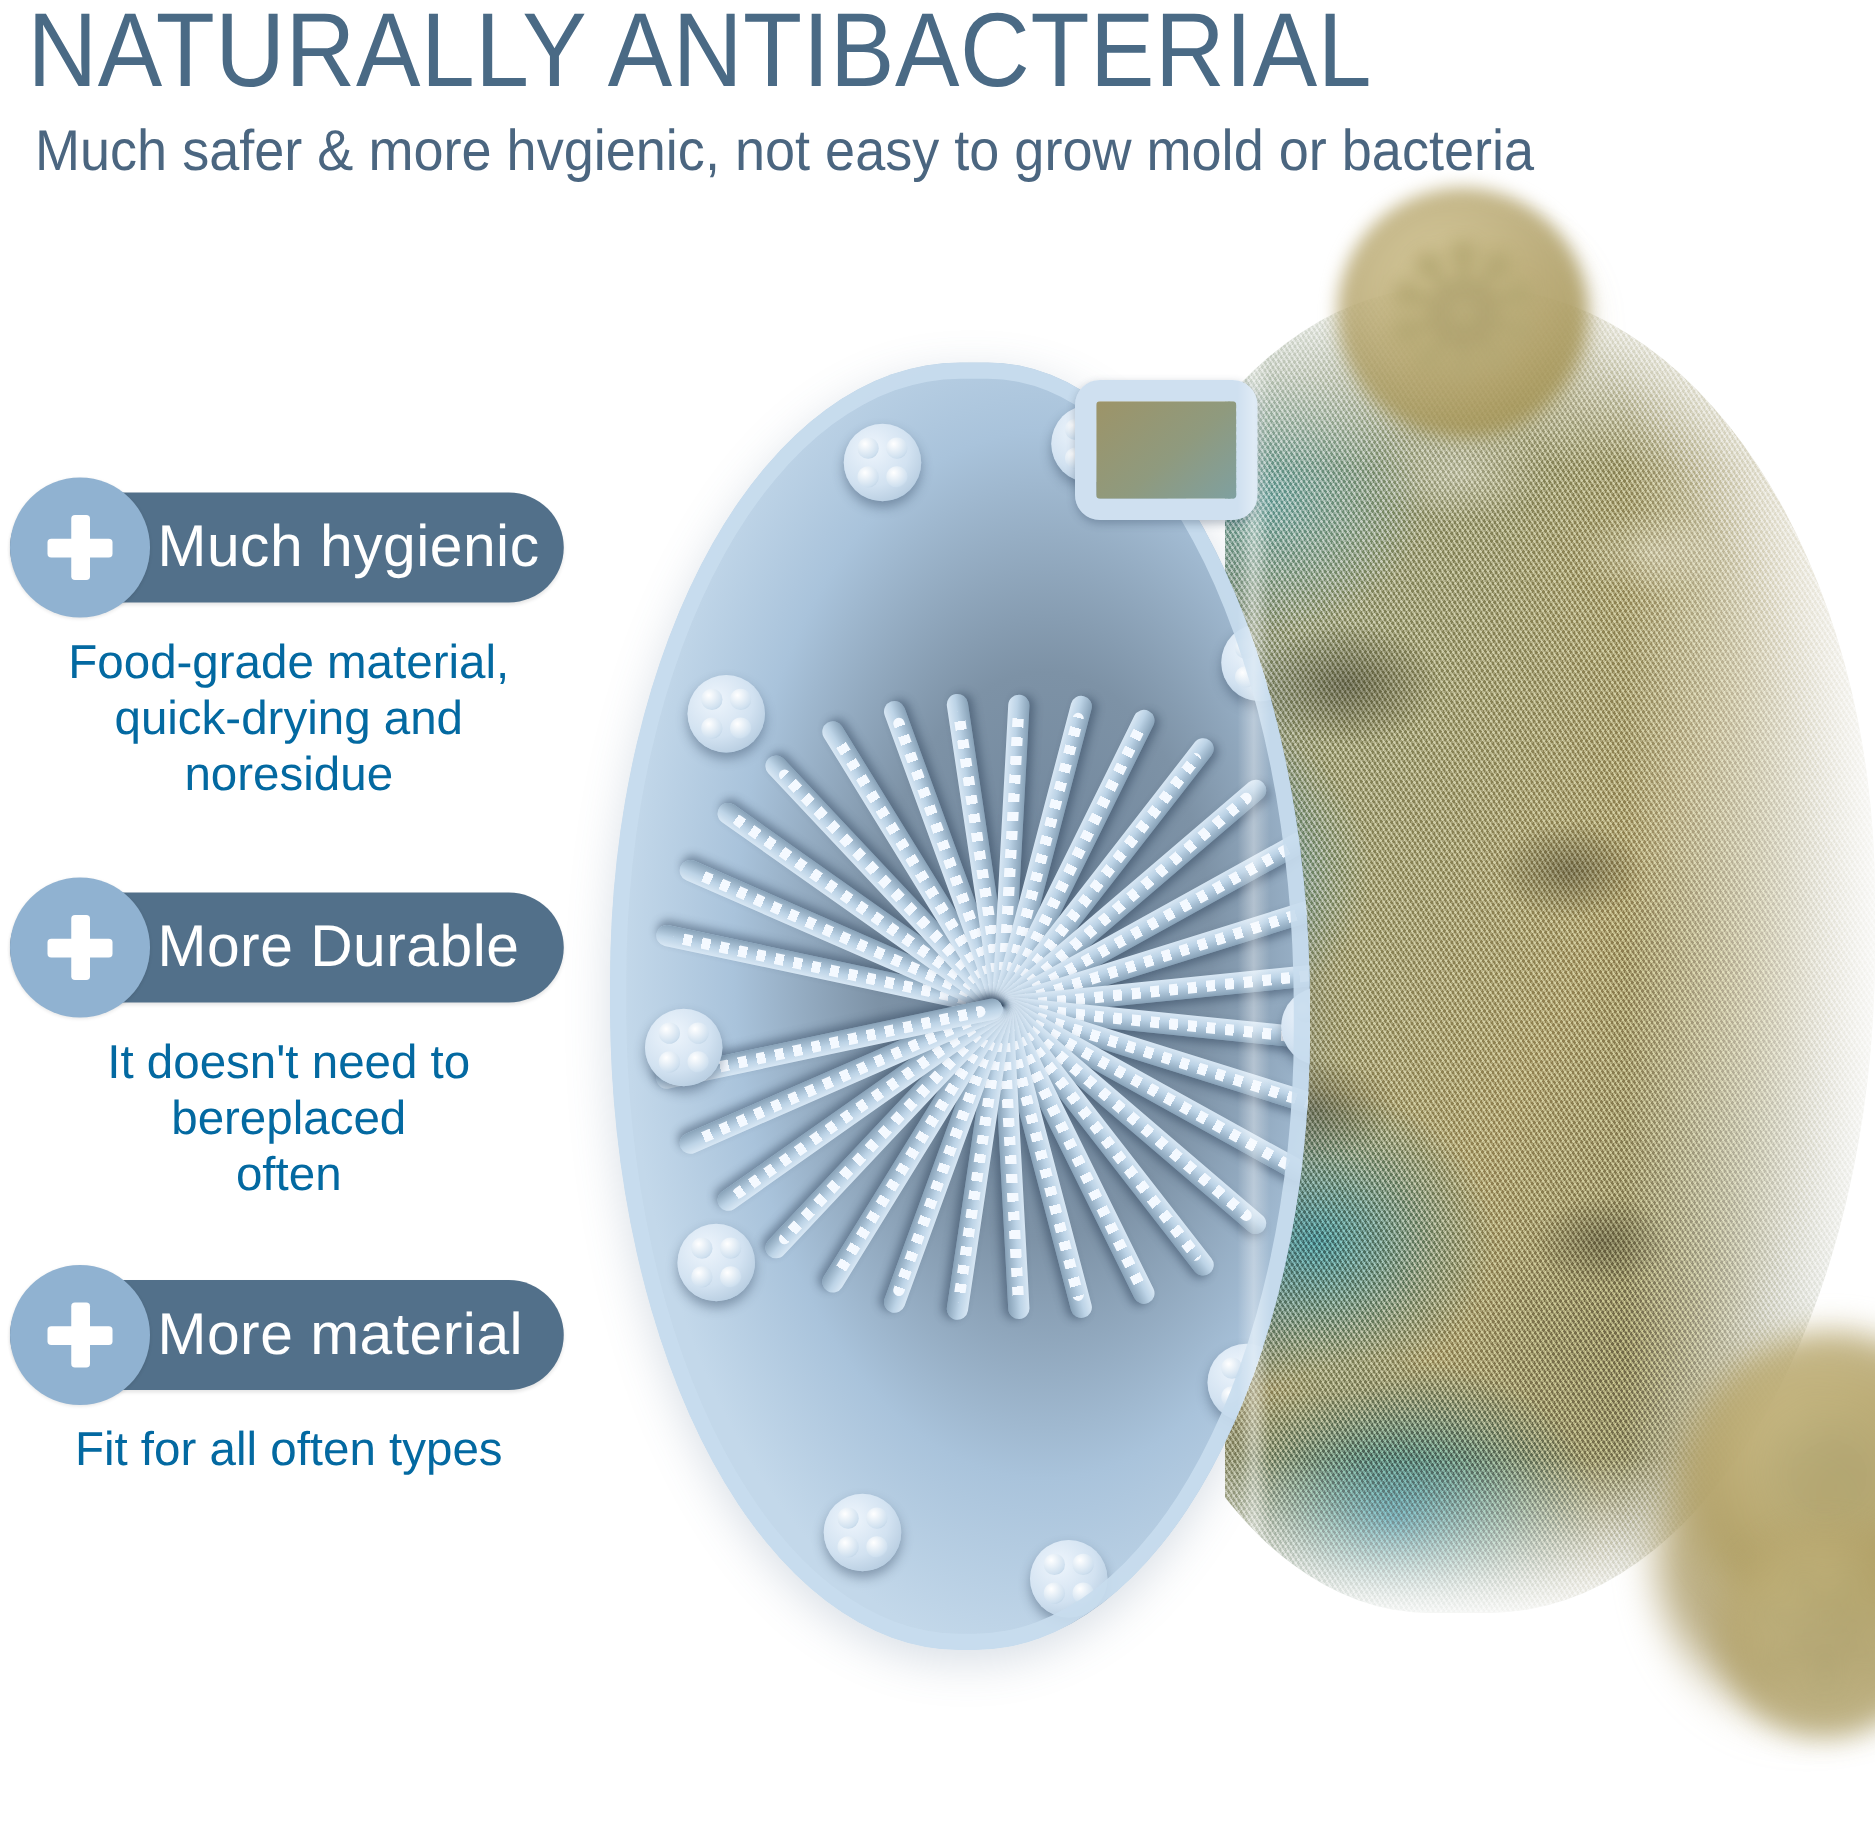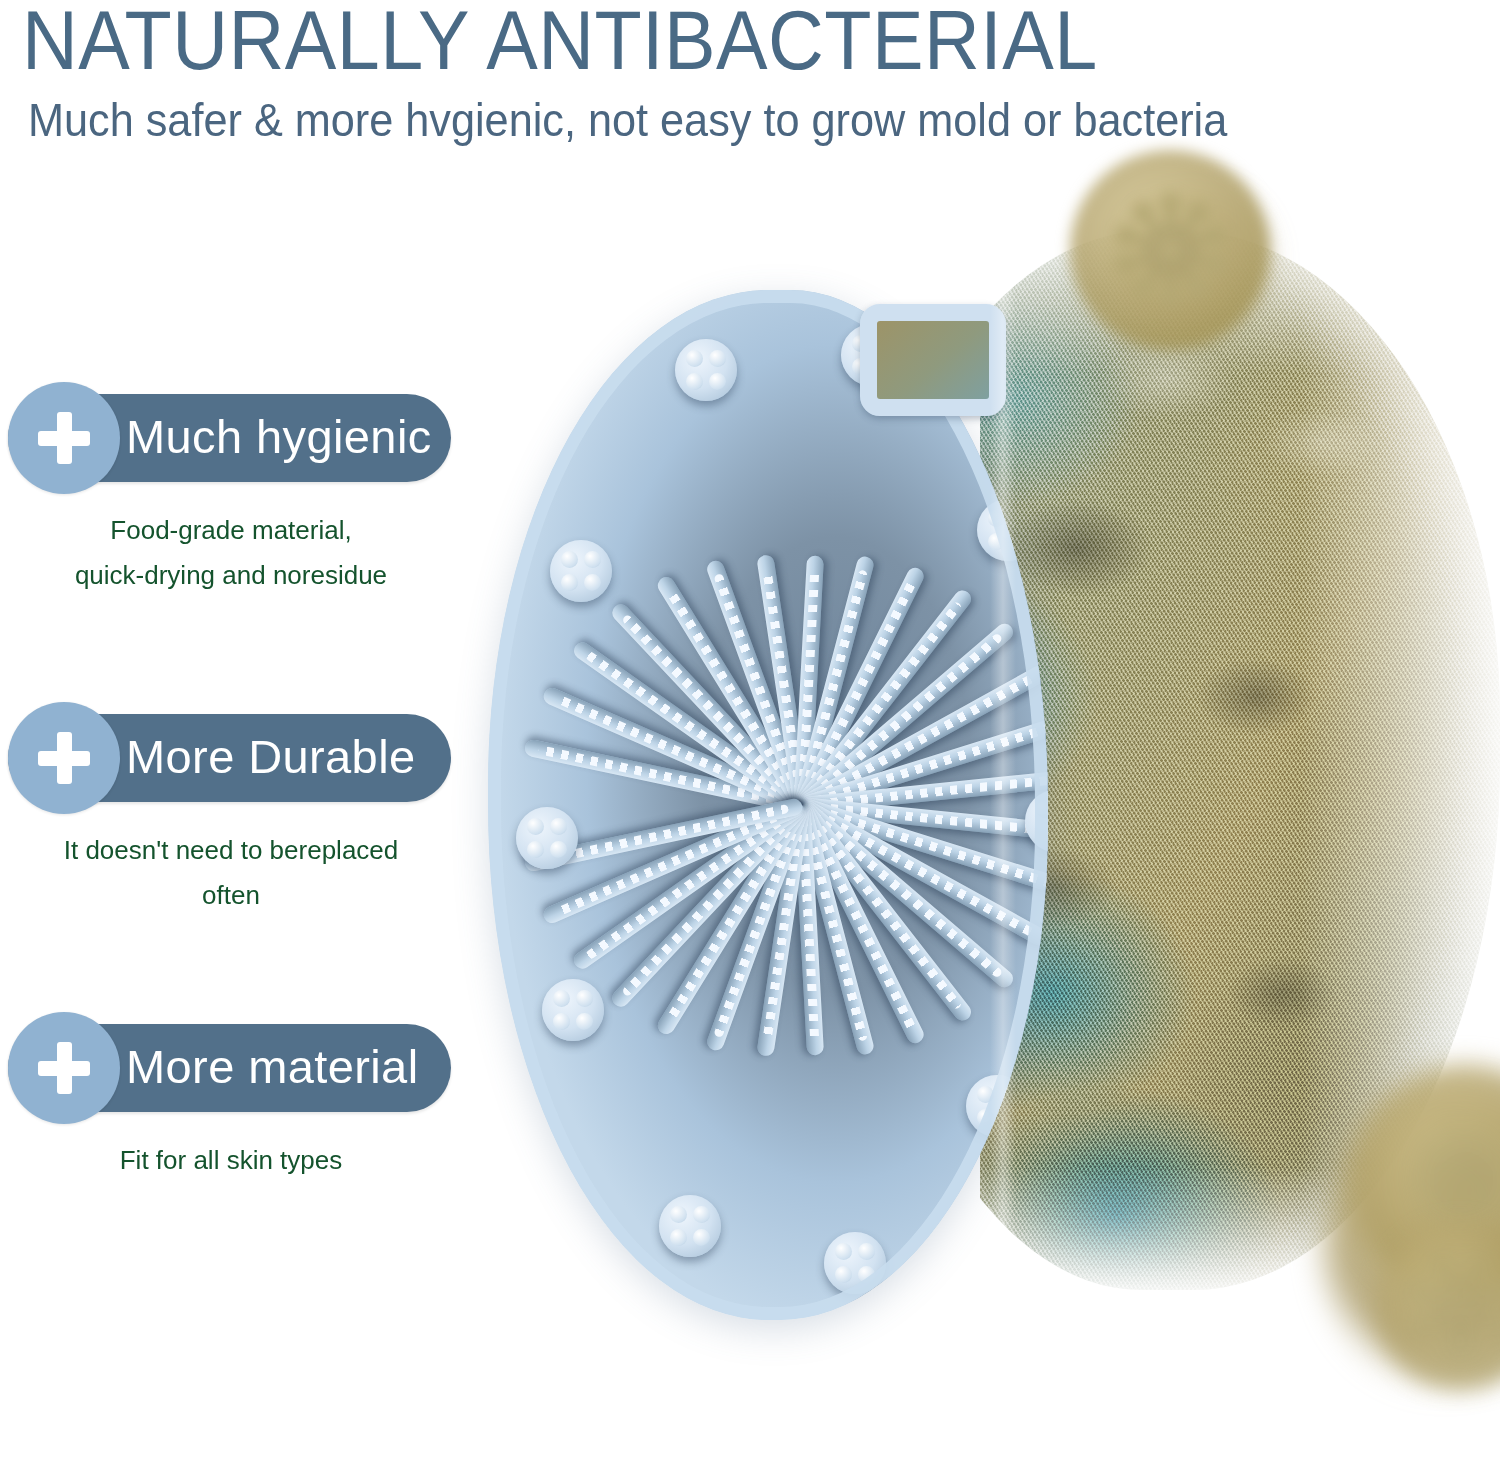--- a/index.html
+++ b/index.html
@@ -128,22 +128,22 @@
     padding-left: 8px;
     white-space: nowrap;
   }
 
   .feature-caption {
     position: absolute;
     left: 0;
     top: 120px;
     width: 462px;
     text-align: center;
-    color: #14532d;
-    font-size: 26px;
+    color: #0369a1;
+    font-size: 38px;
     line-height: 45px;
     font-weight: 300;
     padding: 0 12px;
   }
   .feature.f1 .feature-caption { top: 128px; }
   .feature.f2 .feature-caption { top: 128px; }
   .feature.f3 .feature-caption { top: 128px; }
 
   
   .compare {
@@ -410,21 +410,21 @@
       <div class="feature-caption" style="white-space: pre-line; text-align: center;">It doesn't need to bereplaced
 often</div>
     </div>
 
     <div class="feature f3">
       <div class="pill"></div>
       <div class="pill-plus">
         <span class="plus-glyph"></span>
       </div>
       <div class="pill-label">More material</div>
-      <div class="feature-caption" style="white-space: pre-line;">Fit for all skin types</div>
+      <div class="feature-caption" style="white-space: pre-line;">Fit for all often types</div>
     </div>
 
   </div>
 
   <div class="compare">
 
     <div class="loofah-wrap">
       <div class="loofah"></div>
       <div class="loofah-top-fade"></div>
       <div class="loofah-bottom-fade"></div>

